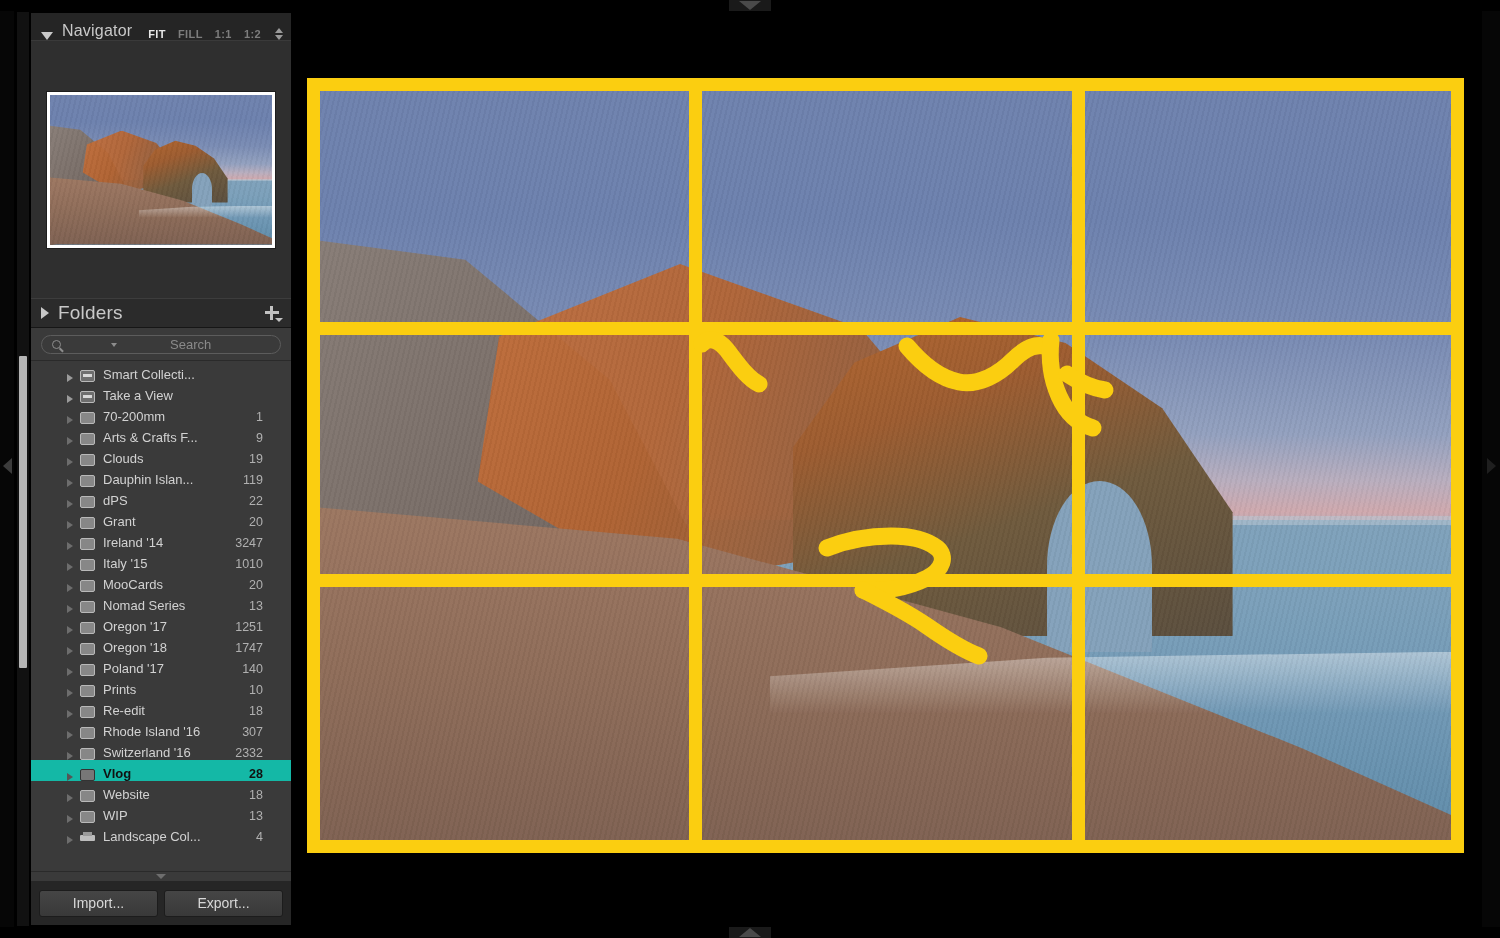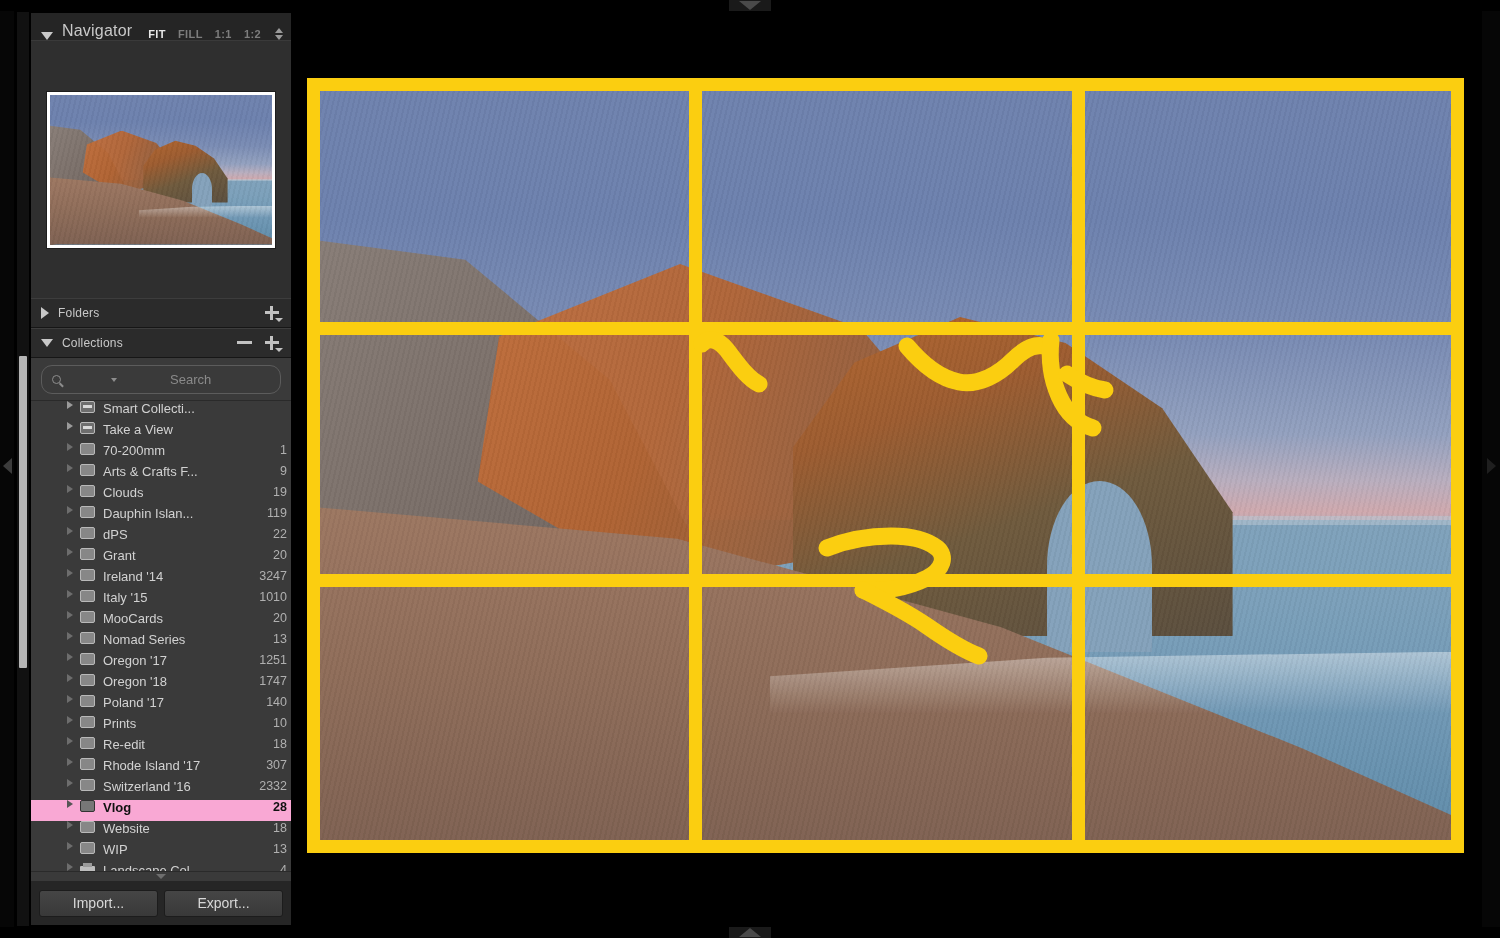--- a/index.html
+++ b/index.html
@@ -166,21 +166,21 @@
   }
 
   
   .section-head {
     height: 30px; display: flex; align-items: center;
     padding: 0 9px 0 10px;
     background: #2b2b2b;
     border-top: 1px solid #3d3d3d;
     border-bottom: 1px solid #161616;
   }
-  .section-head .panel-title { font-size: 12px; }
+  .section-head .panel-title { font-size: 19px; }
   .head-btns { margin-left: auto; display: flex; align-items: center; gap: 10px; }
   .ico-btn { position: relative; width: 18px; height: 16px; cursor: default; }
   .ico-plus::before, .ico-plus::after {
     content: ""; position: absolute; background: #c2c2c2;
   }
   .ico-plus::before { left: 1px; top: 6px; width: 14px; height: 3px; }
   .ico-plus::after  { left: 6px; top: 1px; width: 3px; height: 14px; }
   .ico-plus .cap {
     position: absolute; right: -1px; bottom: -1px;
     width: 0; height: 0;
@@ -192,21 +192,21 @@
     content: ""; position: absolute; left: 1px; top: 6px;
     width: 15px; height: 3px; background: #c2c2c2;
   }
 
   
   .search-wrap {
     background: #3a3a3a; padding: 7px 10px 6px;
     border-bottom: 1px solid #2a2a2a;
   }
   .search-box {
-    height: 29px; border: 1px solid #5c5c5c; border-radius: 11px;
+    height: 19px; border: 1px solid #5c5c5c; border-radius: 11px;
     background: #3a3a3a; display: flex; align-items: center; padding: 0 10px; gap: 48px;
   }
   .mag {
     width: 9px; height: 9px; border: 1.6px solid #8d8d8d;
     border-radius: 50%; position: relative; flex: none;
   }
   .mag::after {
     content: ""; position: absolute; right: -4px; bottom: -3px;
     width: 5px; height: 1.6px; background: #8d8d8d;
     transform: rotate(45deg);
@@ -218,25 +218,25 @@
     border-top: 4px solid #8d8d8d;
   }
   .search-text { font-size: 13px; color: #8a8a8a; margin-left: 5px; }
 
   
   .coll-list {
     flex: 1; overflow: hidden; background: #3a3a3a;
     border-bottom: 1px solid #2a2a2a;
   }
   .coll-row {
-    height: 21px; display: flex; align-items: flex-start;
-    padding-left: 36px; padding-right: 4px;
+    height: 21px; display: flex; align-items: flex-end;
+    padding-left: 36px; padding-right: 28px;
     color: #d2d2d2; font-size: 13px;
   }
-  .coll-row.selected { background: #f9a8d4; color: #111; font-weight: bold; }
+  .coll-row.selected { background: #14b8a6; color: #111; font-weight: bold; }
   .coll-row.selected .cnt { color: #111; font-weight: bold; }
   .disc {
     width: 0; height: 0; flex: none; margin-right: 7px;
     border-top: 4.5px solid transparent;
     border-bottom: 4.5px solid transparent;
     border-left: 6px solid #9b9b9b;
   }
   .disc.dim { border-left-color: #6d6d6d; }
   .coll-row.selected .disc { border-left-color: #555; }
   .cicon {
@@ -379,30 +379,20 @@
     <div class="section-head">
       <div class="tri-right"></div>
       <div class="panel-title">Folders</div>
       <div class="head-btns">
         <div class="ico-btn ico-plus">
             <span class="cap"></span>
           </div>
       </div>
     </div>
 
-    <div class="section-head">
-      <div class="tri-down"></div>
-      <div class="panel-title">Collections</div>
-      <div class="head-btns">
-        <div class="ico-btn ico-minus"></div>
-        <div class="ico-btn ico-plus">
-            <span class="cap"></span>
-          </div>
-      </div>
-    </div>
 
     <div class="search-wrap">
       <div class="search-box">
         <span class="mag"></span>
         <span class="mag-caret"></span>
         <span class="search-text">Search</span>
       </div>
     </div>
 
     <div class="coll-list" id="coll-list">
@@ -504,21 +494,21 @@
         </div>
         <div class="coll-row">
           <div class="disc dim"></div>
           <div class="cicon plain"></div>
           <div class="cname">Re-edit</div>
           <div class="cnt">18</div>
         </div>
         <div class="coll-row">
           <div class="disc dim"></div>
           <div class="cicon plain"></div>
-          <div class="cname">Rhode Island '17</div>
+          <div class="cname">Rhode Island '16</div>
           <div class="cnt">307</div>
         </div>
         <div class="coll-row">
           <div class="disc dim"></div>
           <div class="cicon plain"></div>
           <div class="cname">Switzerland '16</div>
           <div class="cnt">2332</div>
         </div>
         <div class="coll-row selected">
           <div class="disc dim"></div>

